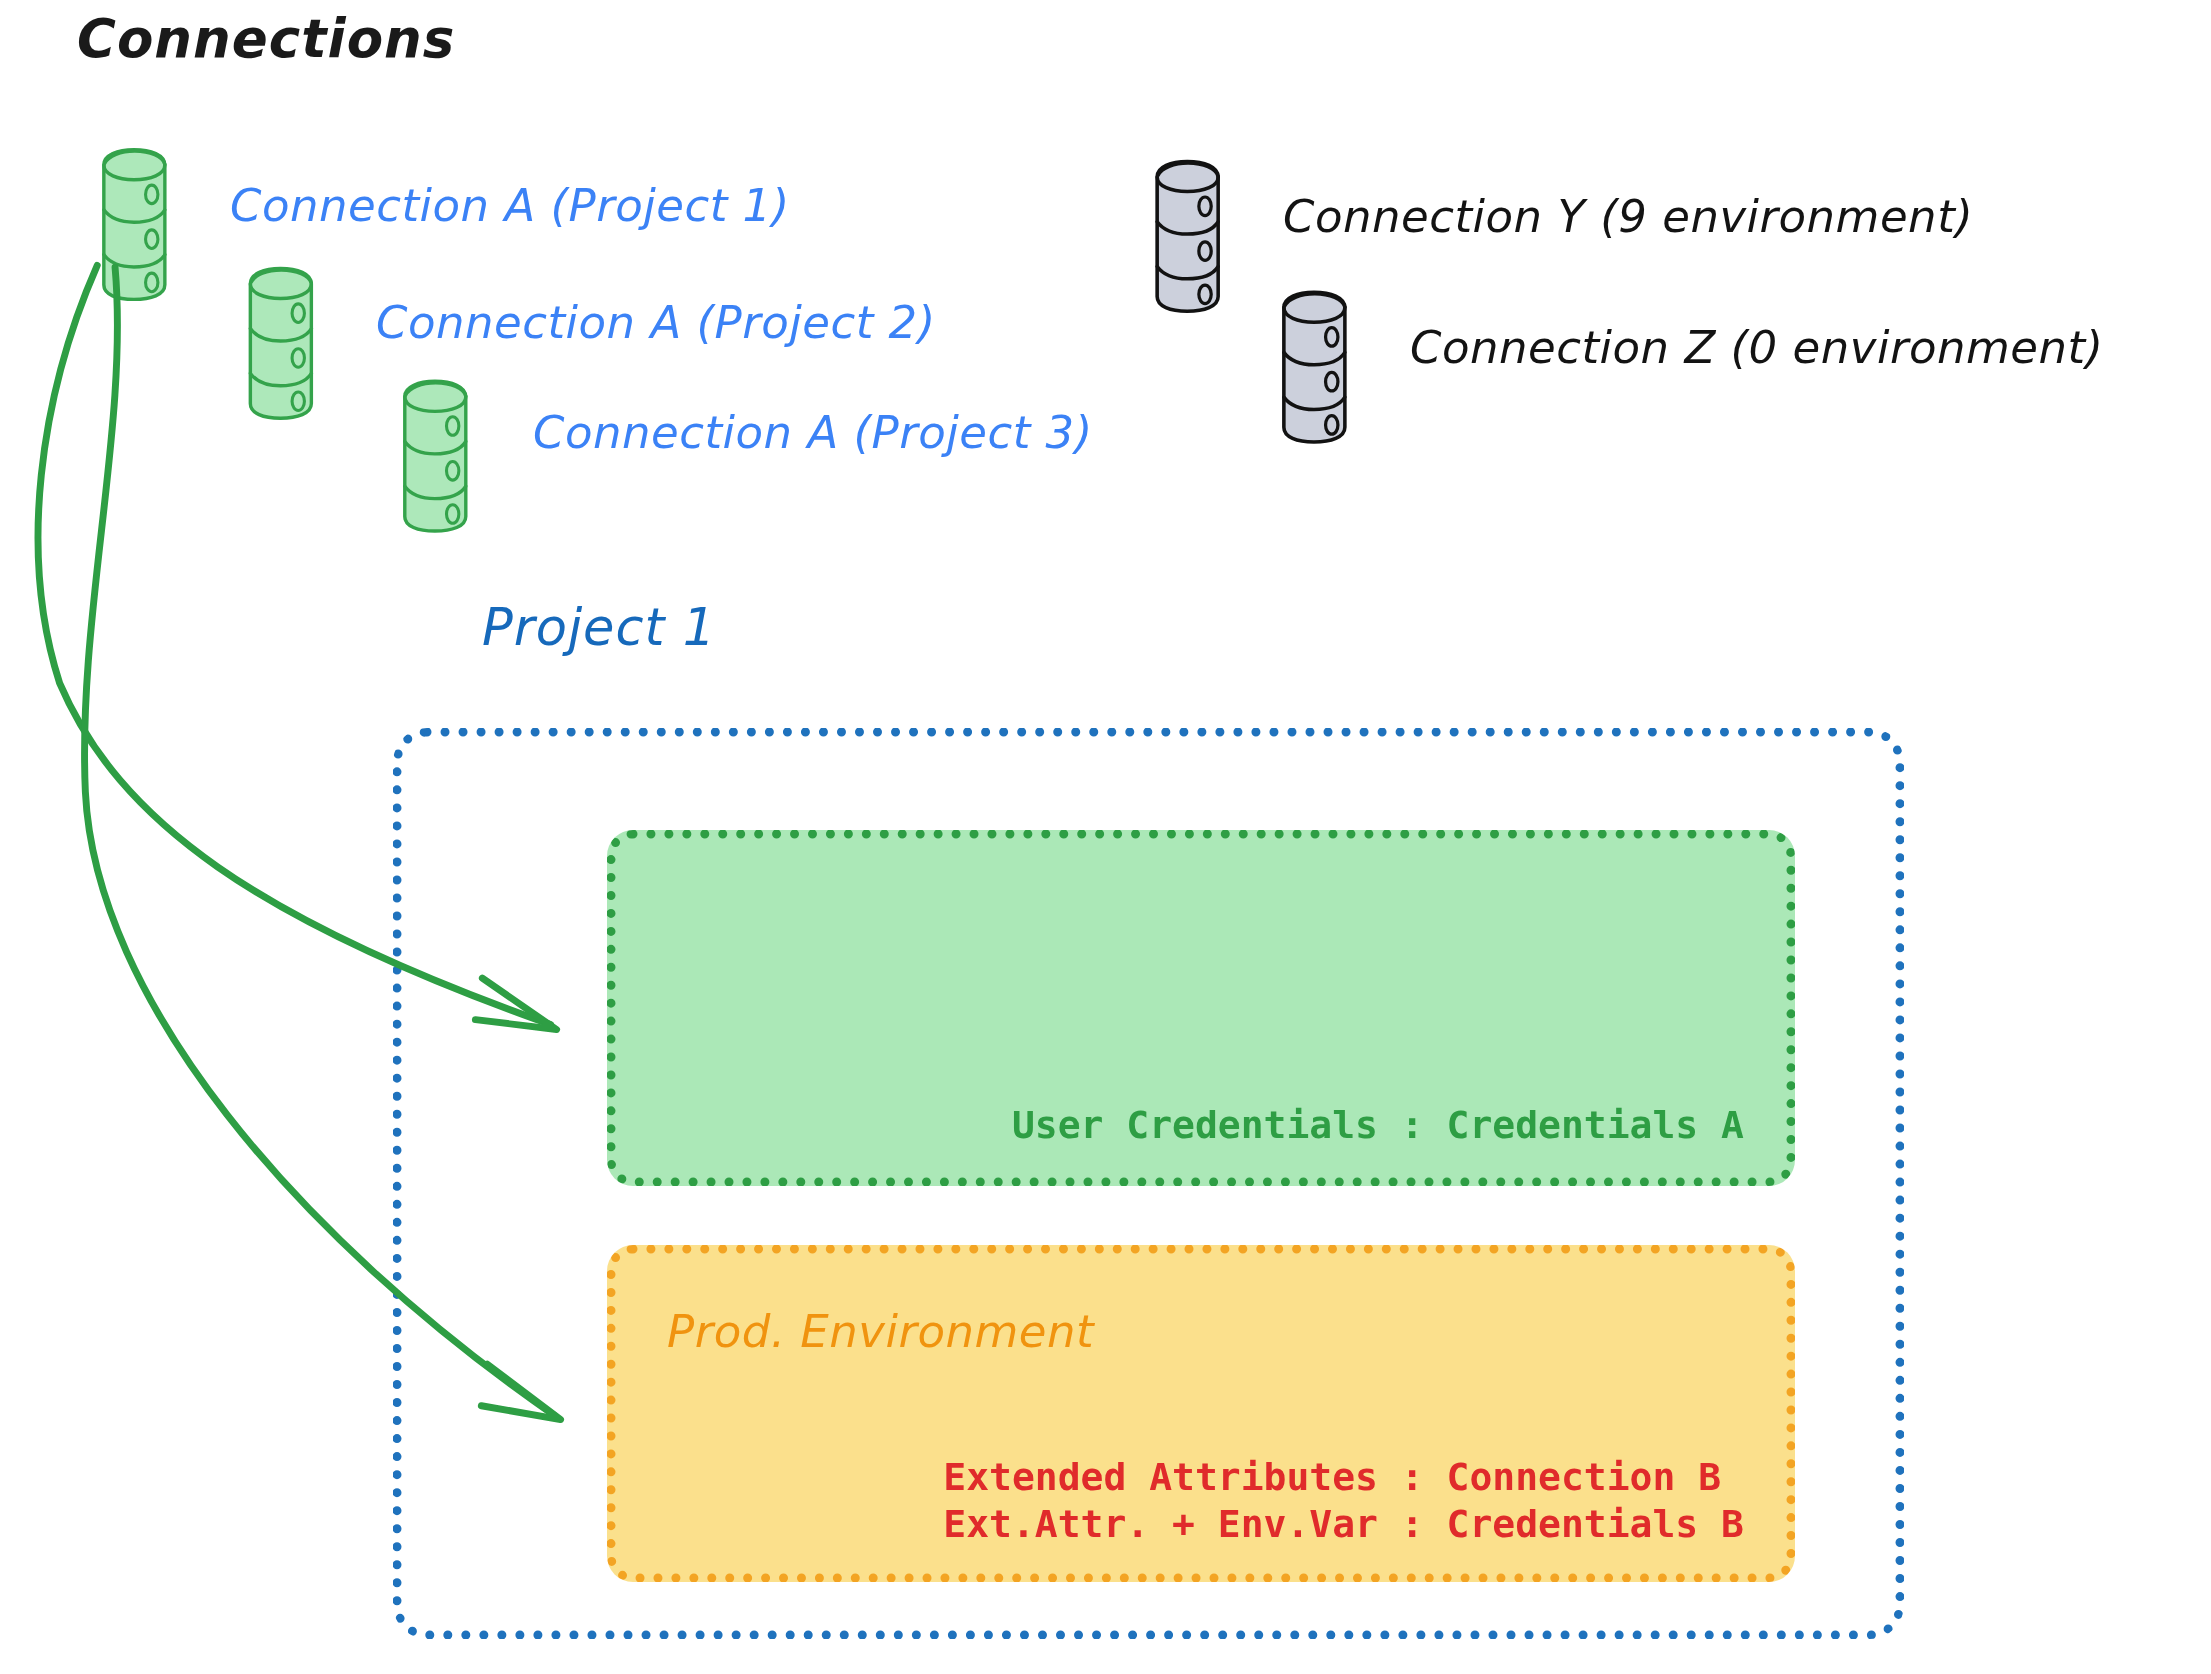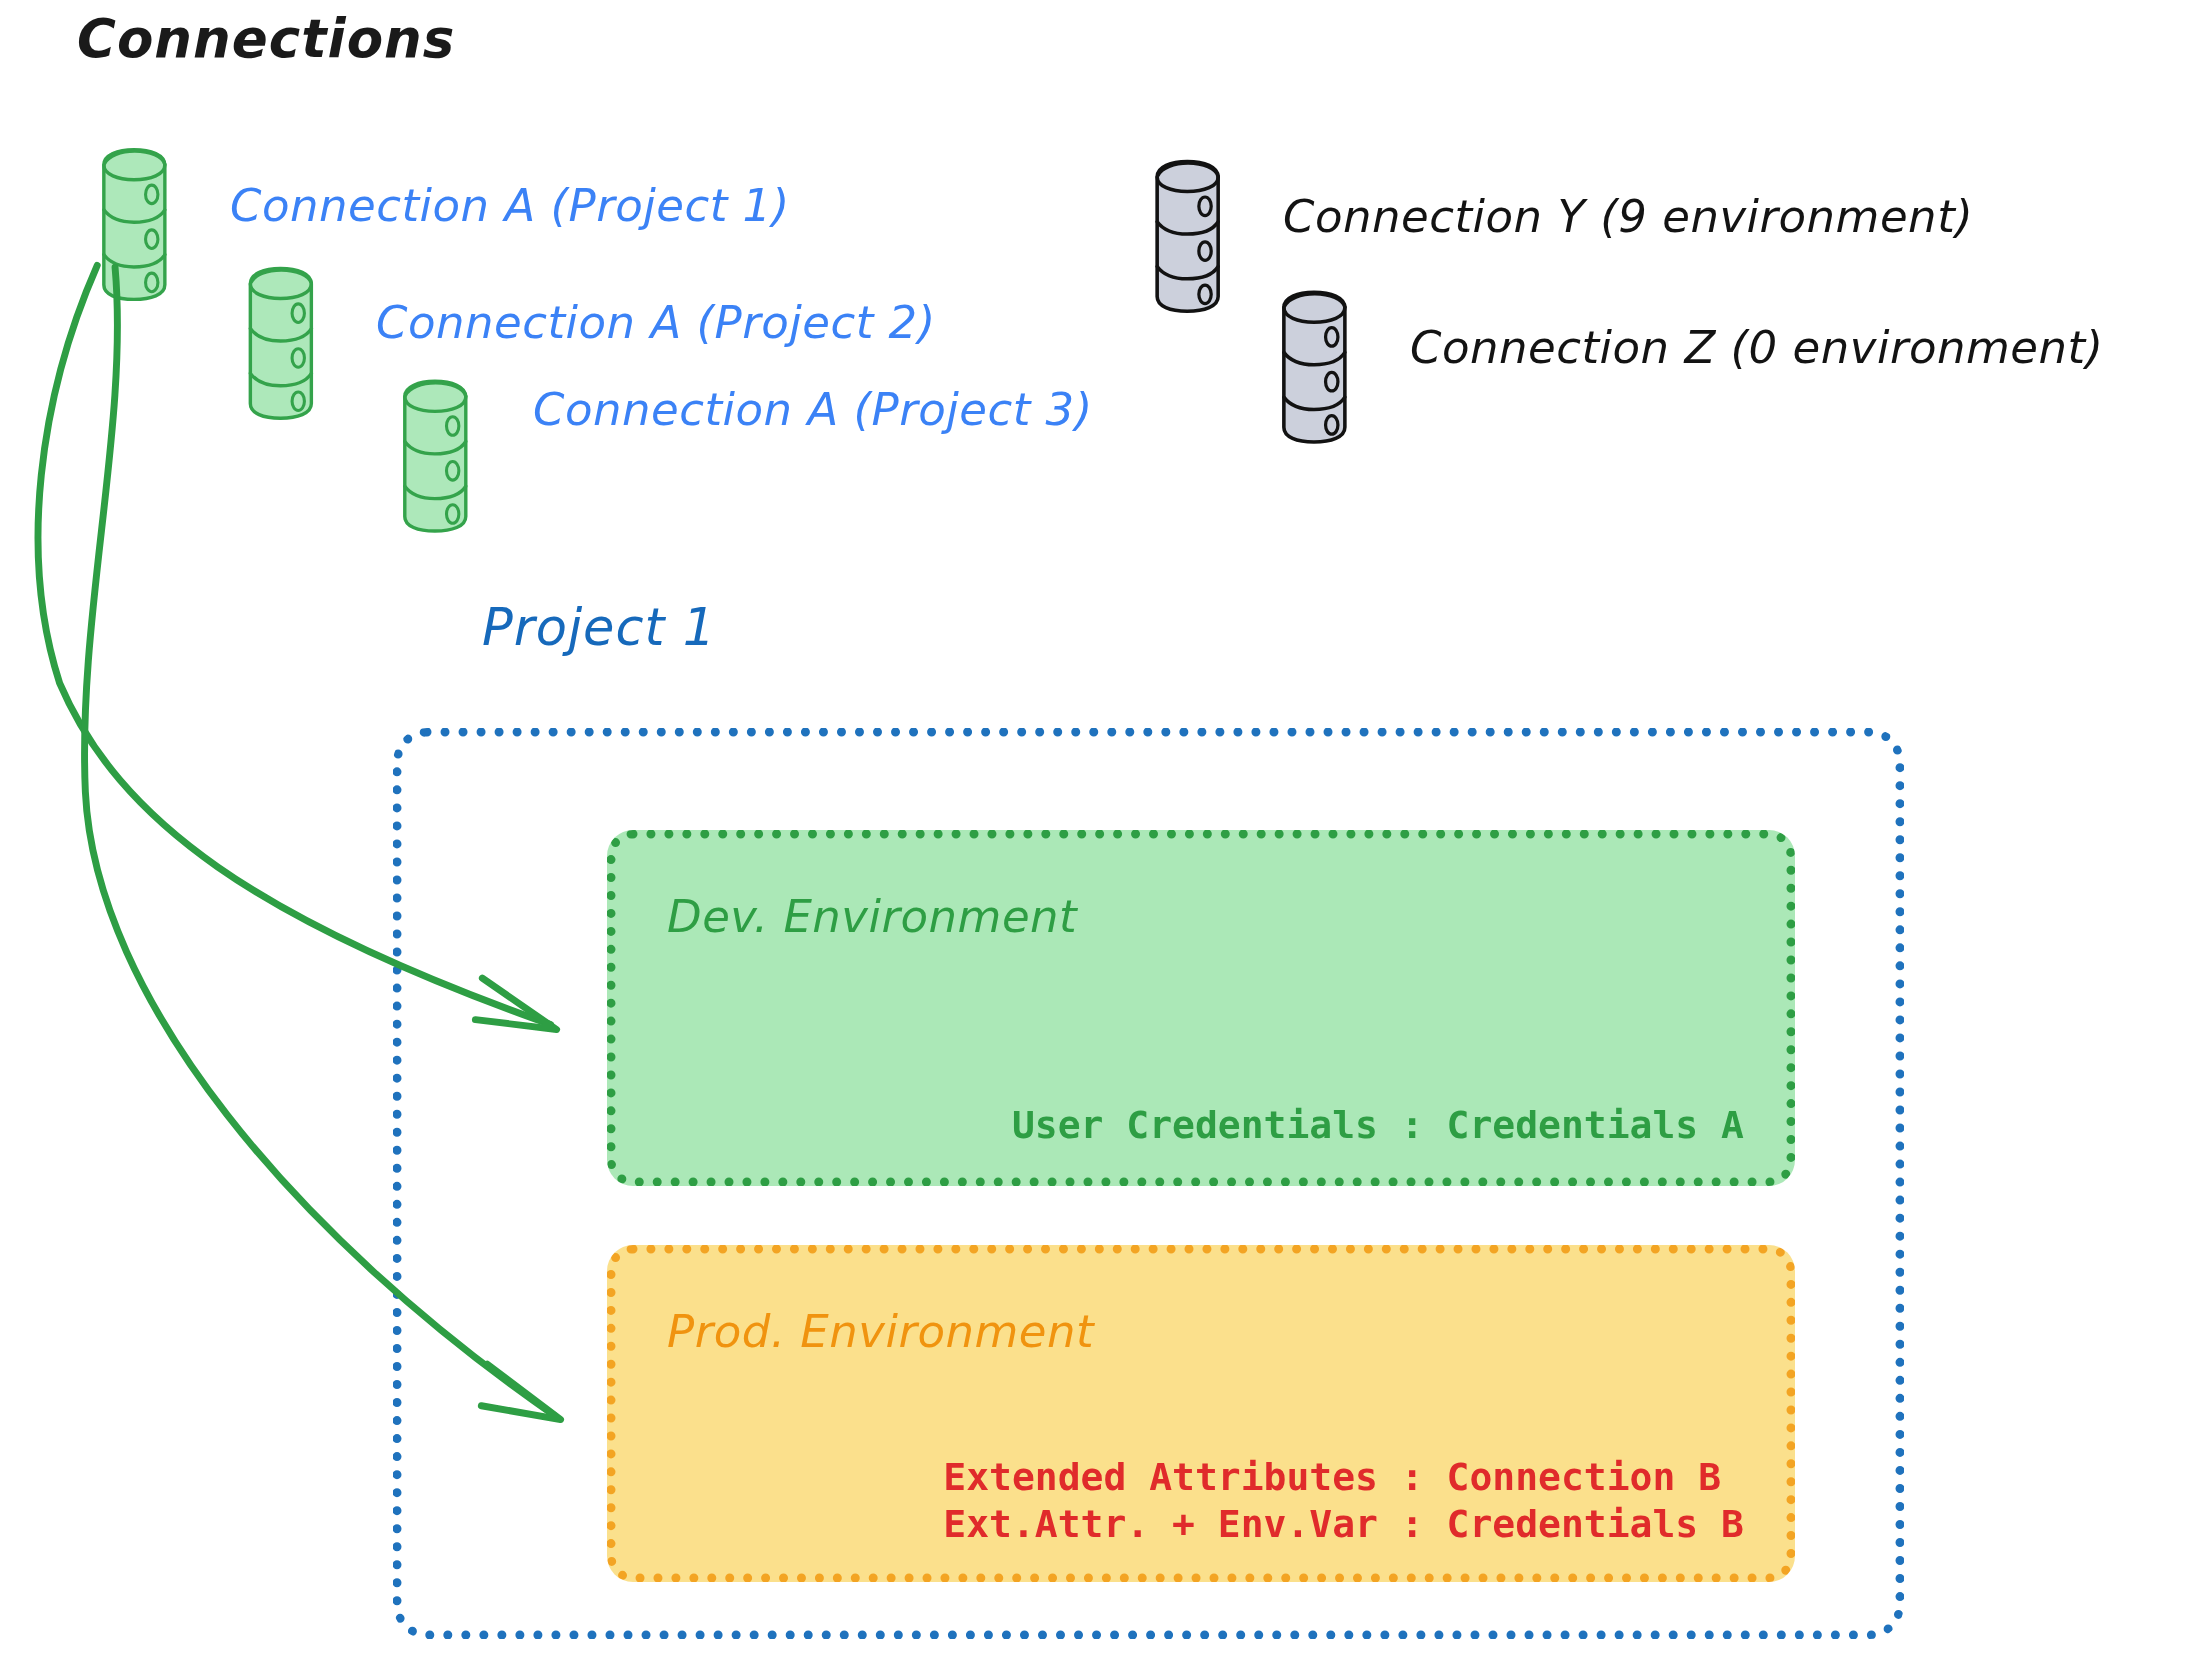--- a/index.html
+++ b/index.html
@@ -208,32 +208,31 @@
     </g>
     <g transform="translate(1292,292) scale(0.78)">
       <use href="#cyl-gray"></use>
     </g>
   </svg>
 
   <div class="conn-label green" style="left:230px; top:179px;">Connection A (Project 1)</div>
 
   <div class="conn-label green" style="left:376px; top:296px;">Connection A (Project 2)</div>
 
-  <div class="conn-label green" style="left:533px; top:383px;text-align:right;">Connection A (Project 3)</div>
+  <div class="conn-label green" style="left:533px; top:406px;text-align:right;">Connection A (Project 3)</div>
 
   <div class="conn-label black" style="left:1283px; top:190px;">Connection Y (9 environment)</div>
 
   <div class="conn-label black" style="left:1410px; top:321px;">Connection Z (0 environment)</div>
 
   <div id="project-title">Project 1</div>
 
   <div id="project-box"></div>
 
   <div id="dev-env-box" class="env-box">
-    <div id="dev-env-title" class="env-title">Dev. Environment</div>
     <div id="dev-credentials" class="env-detail mono">User Credentials : Credentials A</div>
   </div>
 
   <div id="prod-env-box" class="env-box">
     <div id="prod-env-title" class="env-title">Prod. Environment</div>
     <div class="prod-detail-wrap">
       <div class="env-detail mono">Extended Attributes : Connection B</div>
       <div class="env-detail mono">Ext.Attr. + Env.Var : Credentials B</div>
     </div>
   </div>

